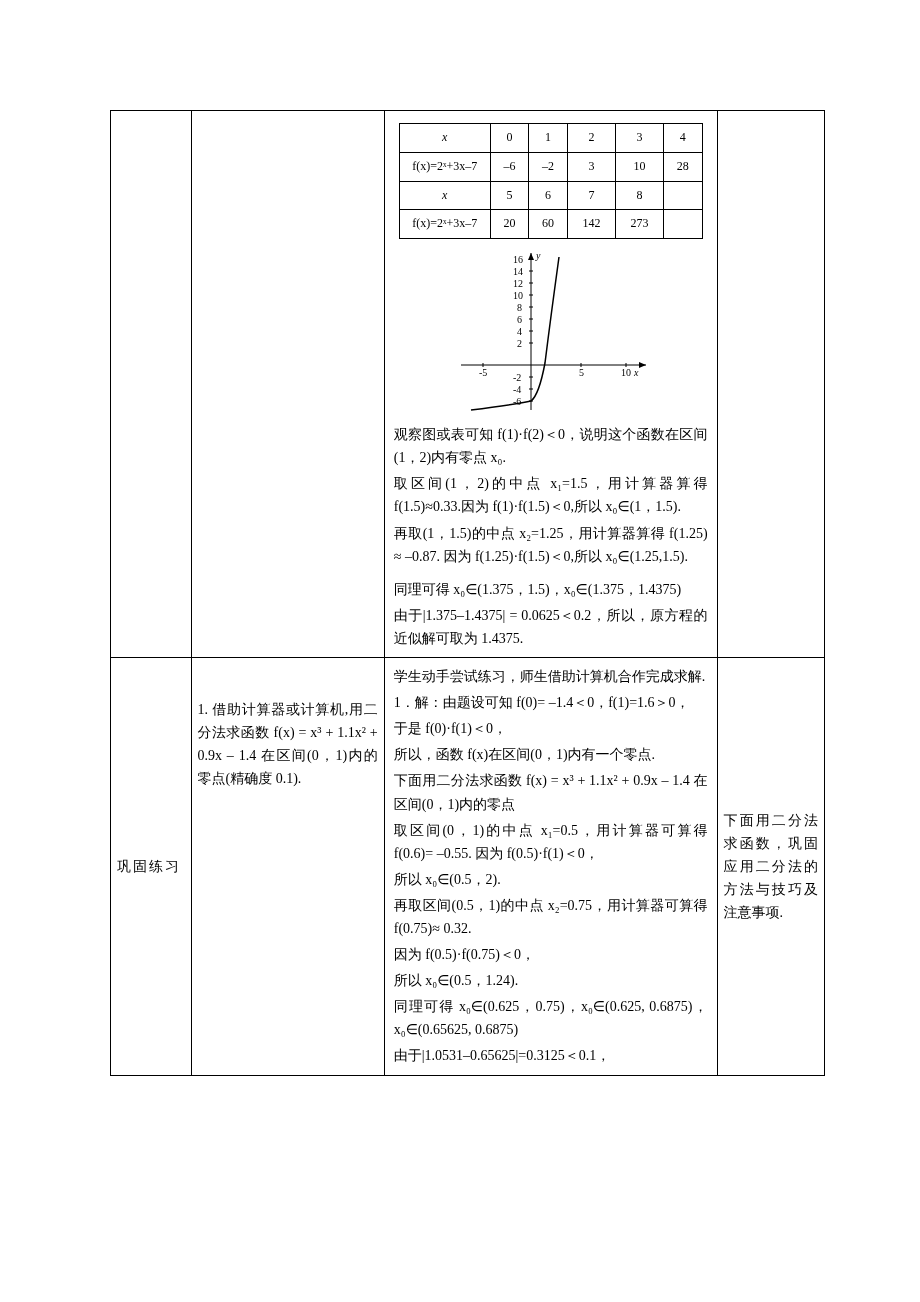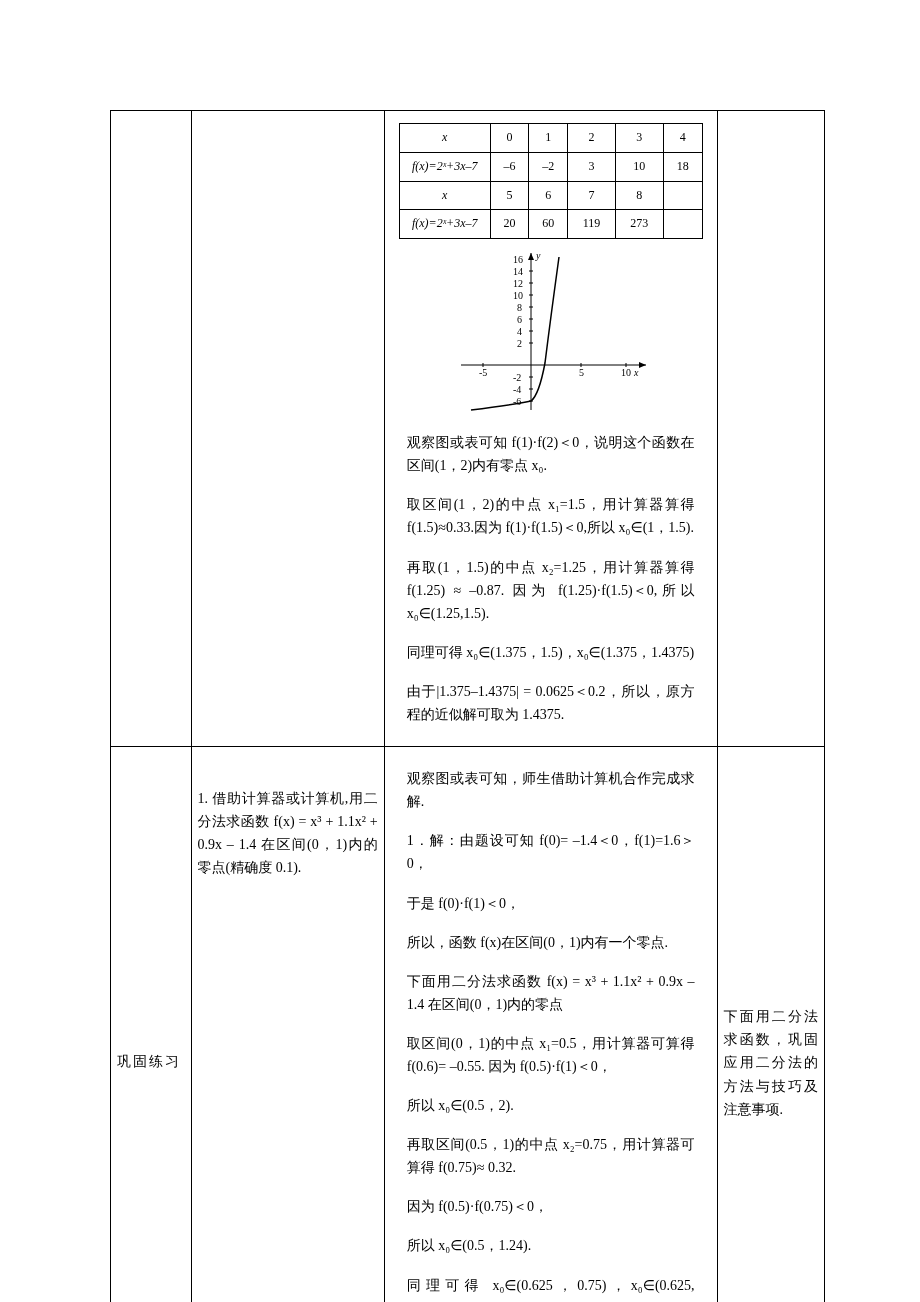--- a/index.html
+++ b/index.html
@@ -29,43 +29,42 @@
     line-height: 1.65;
   }
   .col1 { width: 75px; }
   .col2 { width: 180px; }
   .col3 { width: 310px; }
   .col4 { width: 100px; }
   .vcenter {
     vertical-align: middle !important;
     text-align: justify;
     letter-spacing: 2px;
-    font-family: Liberation Mono, monospace;
   }
   .justify { text-align: justify; }
   .inner-table {
     border-collapse: collapse;
     margin: 8px auto 6px auto;
     font-size: 12px;
     width: 95%;
   }
   .inner-table td {
     border: 1px solid #000;
     padding: 1px 3px;
     text-align: center;
     line-height: 1.3;
   }
   .it-h { font-style: italic; font-family: "Times New Roman", serif;}
-  .fx { font-family: "Times New Roman", serif; font-style: italic; }
+  .fx { font-family: "Times New Roman", serif; }
   .graph {
     display: block;
     margin: 6px auto 8px auto;
   }
   .tick { font-family: "Times New Roman", serif; font-size: 10px; }
-  .para { margin: 16px; text-align: justify; }
+  .para { margin: 3px; text-align: justify; }
   .cell-pad { padding: 4px 4px; }
 </style>
 </head>
 <body>
 
 <div class="page">
 <table class="main">
   <colgroup>
     <col class="col1">
         <col class="col2">
@@ -88,35 +87,35 @@
           <td>2</td>
           <td>3</td>
           <td>4</td>
         </tr>
         <tr>
           <td><span class="fx">f(x)=2ˣ+3x–7</span></td>
           <td>–6</td>
           <td>–2</td>
           <td>3</td>
           <td>10</td>
-          <td>18</td>
+          <td>28</td>
         </tr>
         <tr>
           <td><span class="it-h">x</span></td>
           <td>5</td>
           <td>6</td>
           <td>7</td>
           <td>8</td>
           <td></td>
         </tr>
         <tr>
           <td><span class="fx">f(x)=2ˣ+3x–7</span></td>
           <td>20</td>
           <td>60</td>
-          <td>119</td>
+          <td>142</td>
           <td>273</td>
           <td></td>
         </tr>
       </tbody>
             </table>
 
       <svg class="graph" width="200" height="170" viewBox="0 0 200 170">
 
         <line x1="10" y1="120" x2="195" y2="120" stroke="#000" stroke-width="1"></line>
         <polygon points="195,120 188,117 188,123" fill="#000"></polygon>
@@ -171,21 +170,21 @@
       <p class="para" style="margin-top:10px">同理可得 x₀∈(1.375，1.5)，x₀∈(1.375，1.4375)</p>
       <p class="para">由于|1.375–1.4375| = 0.0625＜0.2，所以，原方程的近似解可取为 1.4375.</p>
     </td>
     <td></td>
   </tr>
 
   <tr>
     <td class="vcenter">巩固练习</td>
     <td class="justify" style="vertical-align:top;padding-top:40px">1. 借助计算器或计算机,用二分法求函数 f(x) = x³ + 1.1x² + 0.9x – 1.4 在区间(0，1)内的零点(精确度 0.1).</td>
     <td class="cell-pad">
-      <p class="para">观察图或表可知，师生借助计算机合作完成求解.</p>
+      <p class="para">学生动手尝试练习，师生借助计算机合作完成求解.</p>
       <p class="para">1．解：由题设可知 f(0)= –1.4＜0，f(1)=1.6＞0，</p>
       <p class="para">于是 f(0)·f(1)＜0，</p>
       <p class="para">所以，函数 f(x)在区间(0，1)内有一个零点.</p>
       <p class="para">下面用二分法求函数 f(x) = x³ + 1.1x² + 0.9x – 1.4 在区间(0，1)内的零点</p>
       <p class="para">取区间(0，1)的中点 x₁=0.5，用计算器可算得 f(0.6)= –0.55. 因为 f(0.5)·f(1)＜0，</p>
       <p class="para">所以 x₀∈(0.5，2).</p>
       <p class="para">再取区间(0.5，1)的中点 x₂=0.75，用计算器可算得 f(0.75)≈ 0.32.</p>
       <p class="para">因为 f(0.5)·f(0.75)＜0，</p>
       <p class="para">所以 x₀∈(0.5，1.24).</p>
       <p class="para">同理可得 x₀∈(0.625，0.75)，x₀∈(0.625, 0.6875)，x₀∈(0.65625, 0.6875)</p>

